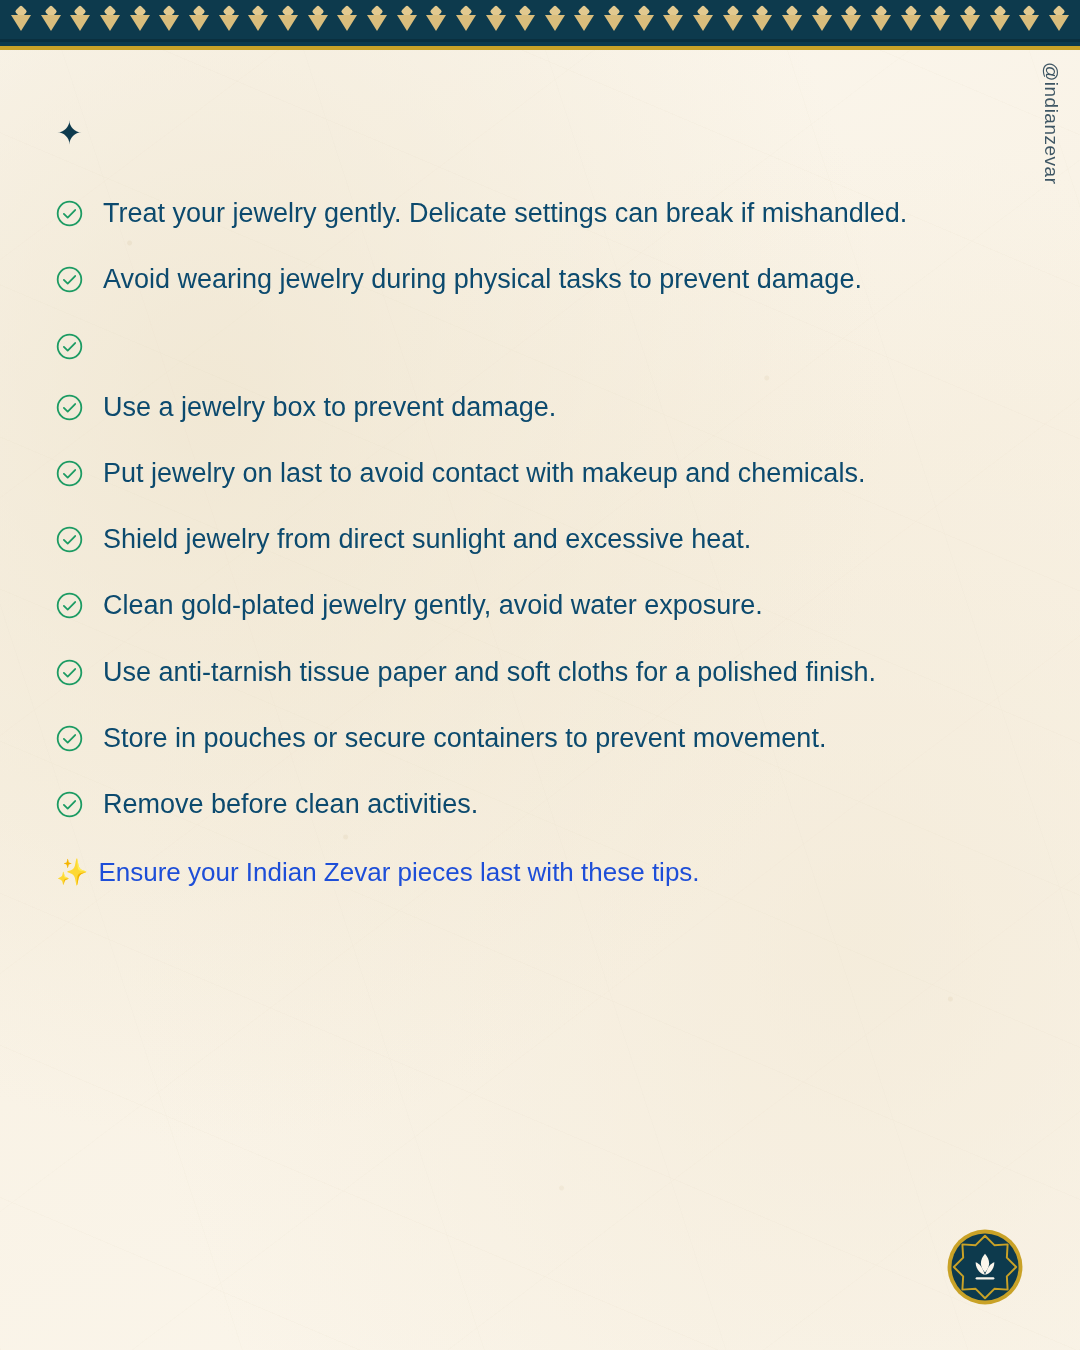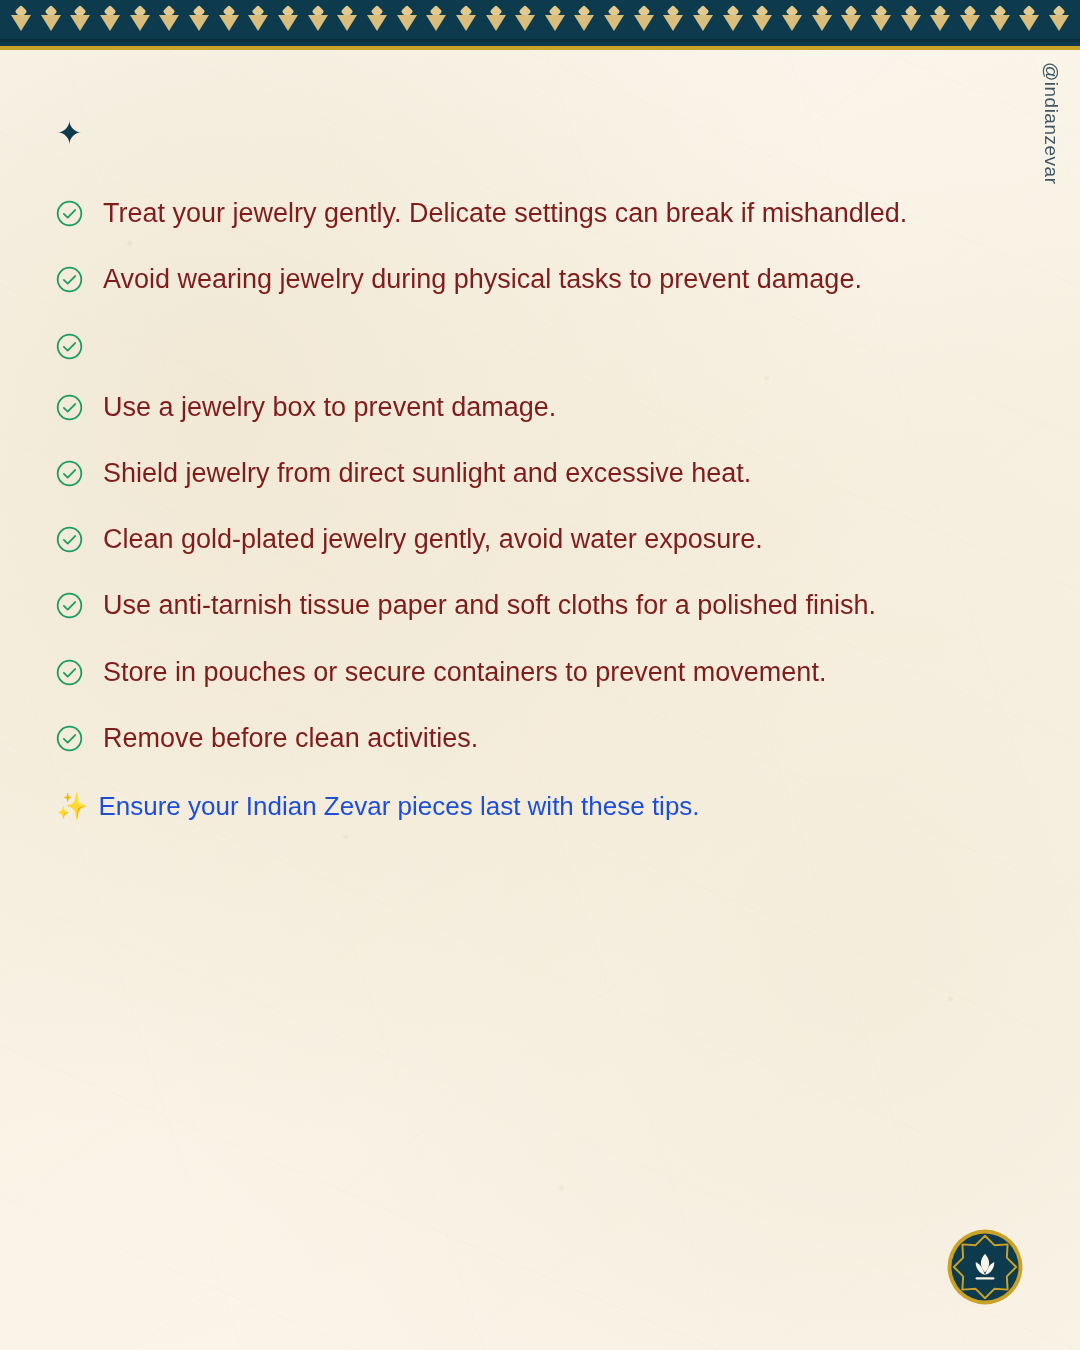--- a/index.html
+++ b/index.html
@@ -149,21 +149,21 @@
   }
   .check {
     flex: 0 0 auto;
     width: 27px;
     height: 27px;
     margin-top: 5px;
   }
   .tip-text {
     font-size: 27px;
     line-height: 1.38;
-    color: #7f1d1d;
+    color: #0c4a6e;
     max-width: 905px;
   }
 
   .footer {
     display: flex;
     align-items: center;
     gap: 10px;
     margin-top: 34px;
   }
   .footer-spark {
@@ -267,20 +267,29 @@
       </span>
     </li>
     <li>
       <span class="check">
         <svg viewBox="0 0 24 24" width="27" height="27">
             <circle cx="12" cy="12" r="10.5" fill="none" stroke="#1c9b63" stroke-width="1.6"></circle>
             <path d="M7 12.3 L10.4 15.6 L17 8.9" fill="none" stroke="#1c9b63" stroke-width="1.6" stroke-linecap="round" stroke-linejoin="round"></path>
           </svg>
       </span>
       <span class="tip-text">Use a jewelry box to prevent damage.</span>
+    </li>
+    <li>
+      <span class="check">
+        <svg viewBox="0 0 24 24" width="27" height="27">
+            <circle cx="12" cy="12" r="10.5" fill="none" stroke="#1c9b63" stroke-width="1.6"></circle>
+            <path d="M7 12.3 L10.4 15.6 L17 8.9" fill="none" stroke="#1c9b63" stroke-width="1.6" stroke-linecap="round" stroke-linejoin="round"></path>
+          </svg>
+      </span>
+      <span class="tip-text">Put jewelry on last to avoid contact with makeup and chemicals.</span>
     </li>
     <li>
       <span class="check">
         <svg viewBox="0 0 24 24" width="27" height="27">
             <circle cx="12" cy="12" r="10.5" fill="none" stroke="#1c9b63" stroke-width="1.6"></circle>
             <path d="M7 12.3 L10.4 15.6 L17 8.9" fill="none" stroke="#1c9b63" stroke-width="1.6" stroke-linecap="round" stroke-linejoin="round"></path>
           </svg>
       </span>
       <span class="tip-text">Shield jewelry from direct sunlight and excessive heat.</span>
     </li>

